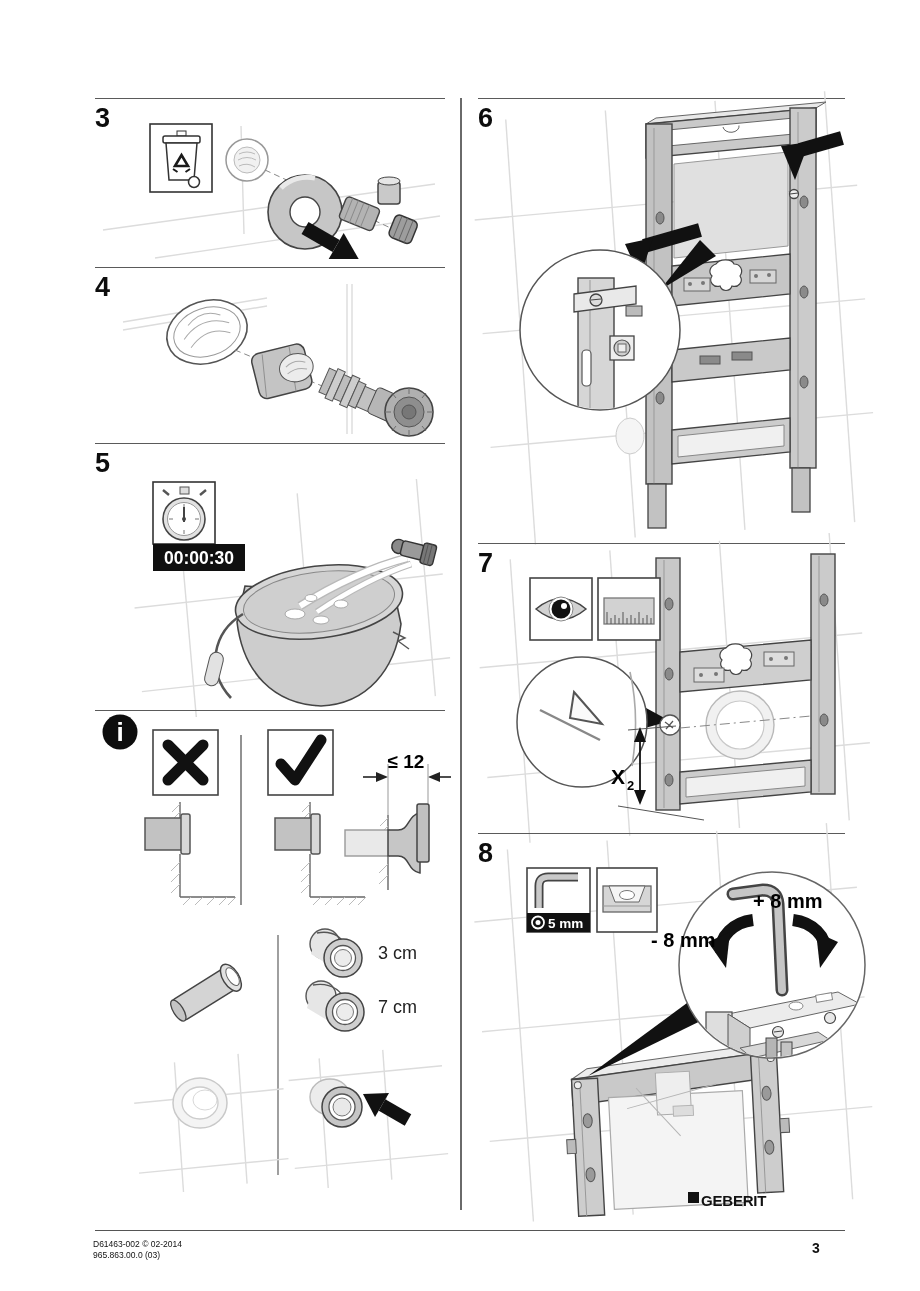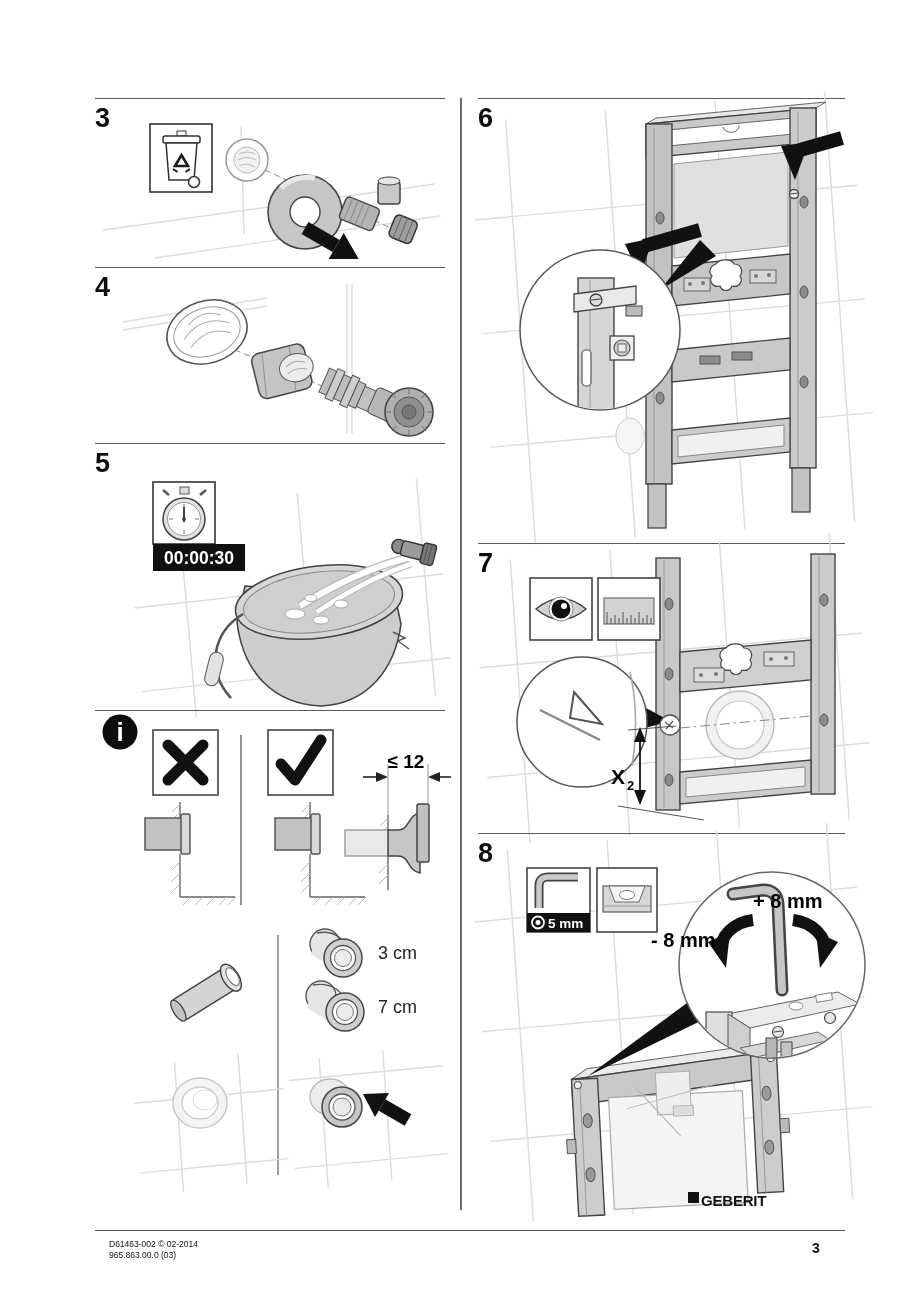--- a/index.html
+++ b/index.html
@@ -3,21 +3,21 @@
 <meta charset="utf-8">
 <style>
   *{margin:0;padding:0;box-sizing:border-box}
   html,body{background:#fff}
   .page{position:relative;width:920px;height:1291px;background:#ffffff;
         font-family:"Liberation Sans",sans-serif;color:#111;overflow:hidden}
   .sec{position:absolute;border-top:1.6px solid #5a5a5a}
   .stepnum{position:absolute;left:0;top:6px;font-size:27px;font-weight:bold;line-height:1;color:#0d0d0d}
   .vdiv{position:absolute;left:460px;top:98px;width:1.6px;height:1112px;background:#6a6a6a}
   .footrule{position:absolute;left:95px;top:1230px;width:750px;height:1.2px;background:#555}
-  .docref{position:absolute;left:109px;top:1239px;font-size:8.5px;line-height:11px;color:#111}
+  .docref{position:absolute;left:93px;top:1239px;font-size:8.5px;line-height:11px;color:#111}
   .brand{position:absolute;left:688px;top:1192px;display:flex;align-items:flex-start;gap:2px;
          font-weight:bold;font-size:15px;letter-spacing:-0.2px;color:#111}
   .brand .sq{width:11px;height:11px;background:#111}
   .pagenum{position:absolute;left:812px;top:1240px;font-size:14px;font-weight:bold;color:#111}
   svg.illus{position:absolute;overflow:visible}
   svg text{font-family:"Liberation Sans",sans-serif}
 </style>
 </head>
 <body>
 

